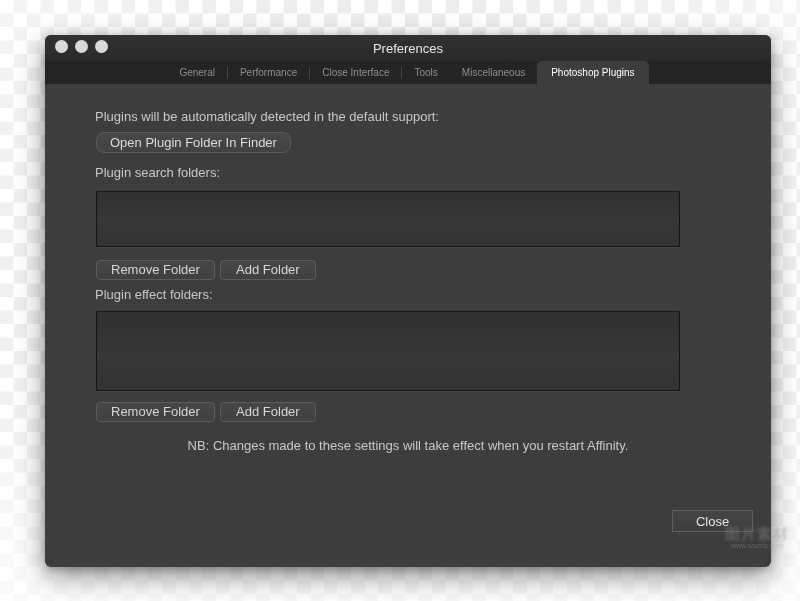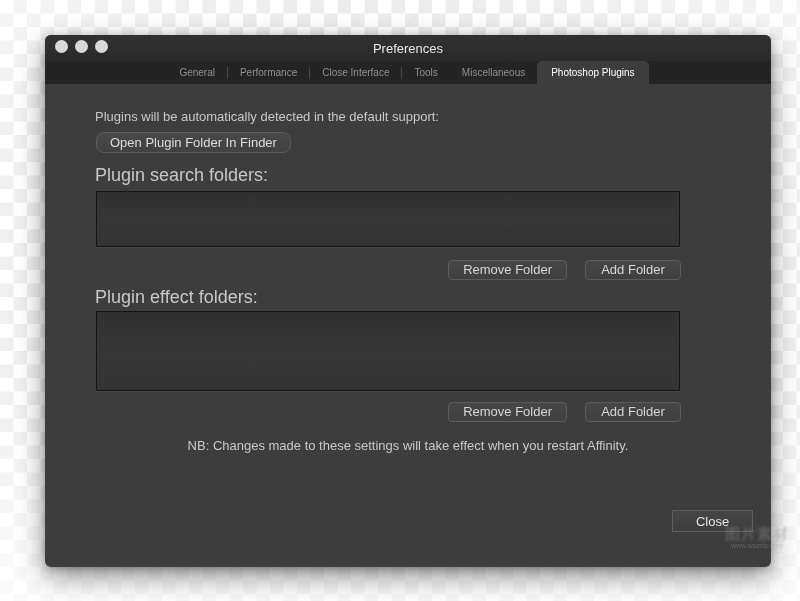--- a/index.html
+++ b/index.html
@@ -59,35 +59,35 @@
   .content{position:absolute;left:0;top:49px;right:0;bottom:0;border-radius:0 0 6px 6px;}
 
   .intro{position:absolute;left:50px;top:25px;color:#c8c8c8;font-size:13px;}
   .open-btn{
     position:absolute;left:51px;top:48px;height:21px;padding:0 13px;
     background:linear-gradient(#484848,#414141);
     border:1px solid #5c5c5c;border-radius:8px;
     color:#dcdcdc;font-size:13px;line-height:19px;
     font-family:inherit;cursor:default;
   }
-  .sec-label{position:absolute;left:50px;color:#c8c8c8;font-size:18px;}
+  .sec-label{position:absolute;left:50px;color:#c8c8c8;font-size:13px;}
   .label-search{top:81px;}
   .label-support{top:203px;}
 
   .listbox{
     position:absolute;left:51px;width:582px;
     background:linear-gradient(180deg,#303030,#373737 55%,#333333);
     border:1.5px solid #141414;border-radius:1px;
     box-shadow:0 1px 0 rgba(255,255,255,0.05);
   }
   .listbox.search{top:107px;height:54px;}
   .listbox.support{top:227px;height:78px;}
 
   .btn-row{
-    position:absolute;left:51px;width:585px;display:flex;justify-content:flex-end;gap:18px;
+    position:absolute;left:51px;width:585px;display:flex;gap:5px;
   }
   .btn-row.row1{top:176px;}
   .btn-row.row2{top:318px;}
   .small-btn{
     height:20px;padding:0 14px;min-width:96px;
     background:linear-gradient(#464646,#404040);
     border:1px solid #5c5c5c;border-radius:4px;
     color:#d6d6d6;font-size:13px;line-height:18px;
     font-family:inherit;cursor:default;
   }

